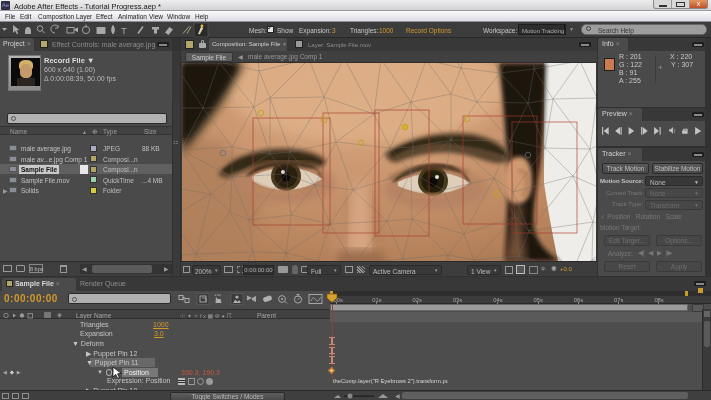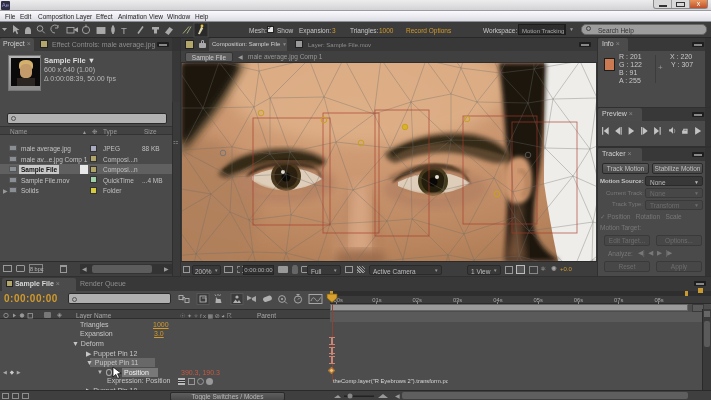--- a/index.html
+++ b/index.html
@@ -15,20 +15,21 @@
 .drop{background:#383838;border:1px solid #2a2a2a;border-radius:2px;font-size:6.5px;color:#bbb;}
 .itab{color:#8e8e8e;font-size:7px;}
 .panel{background:#4a4a4a;}
 div{white-space:nowrap;}
 </style>
 
 </head><body>
 
 <div class="abs" style="left:0;top:0;width:711px;height:11px;background:linear-gradient(#ededee,#d3d3d6);border-bottom:1px solid #9a9aa0;">
  <div class="abs" style="left:1px;top:1px;width:9px;height:9px;background:#2e2e44;border-radius:1px;color:#9b9bd6;font-size:6px;text-align:center;line-height:9px;">Ae</div>
+ <div class="abs" style="left:14px;top:1.5px;font-size:7.5px;color:#1a1a1a;">Adobe After Effects - Tutorial Progress.aep *</div>
  <div class="abs" style="left:653px;top:0;width:55px;height:9px;background:#d8d8d8;border:1px solid #888;border-top:none;border-radius:0 0 3px 3px;display:flex;">
   <div style="width:18px;border-right:1px solid #999;position:relative;">
         <div class="abs" style="left:5px;top:5px;width:8px;height:2px;background:#333;"></div>
       </div>
   <div style="width:18px;border-right:1px solid #999;position:relative;">
         <div class="abs" style="left:4px;top:2px;width:9px;height:5px;border:1px solid #333;"></div>
       </div>
   <div style="width:17px;background:linear-gradient(#e8955c,#c0502a);position:relative;color:#fff;font-size:7px;text-align:center;line-height:8px;">x</div>
  </div>
 </div>
@@ -92,21 +93,21 @@
  <div class="pm" style="left:157px;top:4px;"></div>
  <div class="abs" style="left:172px;top:0px;width:8px;height:13px;background:#333;"></div>
  <div class="abs panel" style="left:0;top:13px;width:172px;height:225px;">
    <div class="abs" style="left:8px;top:4px;width:33px;height:36px;background:linear-gradient(#b5b5b5,#8a8a8a);border:1px solid #777;">
      <div class="abs" style="left:2px;top:2px;width:29px;height:28px;background:#0a0a0a;">
        <div class="abs" style="left:8px;top:2px;width:14px;height:10px;background:#d3b06c;border-radius:45% 45% 30% 30%;"></div>
        <div class="abs" style="left:9px;top:6px;width:12px;height:14px;background:#c39a6a;border-radius:40% 40% 35% 35%;"></div>
        <div class="abs" style="left:6px;top:20px;width:18px;height:8px;background:#2a2520;"></div>
      </div>
    </div>
-   <div class="abs" style="left:44px;top:5px;font-size:7.5px;font-weight:bold;color:#dcdcdc;">Sample File ▼</div>
+   <div class="abs" style="left:44px;top:5px;font-size:7.5px;font-weight:bold;color:#dcdcdc;">Record File ▼</div>
    <div class="abs" style="left:44px;top:15px;font-size:7px;color:#b8b8b8;">600 x 640 (1.00)</div>
    <div class="abs" style="left:44px;top:24px;font-size:7px;color:#b8b8b8;">Δ 0:00:08:39, 50.00 fps</div>
    <div class="abs" style="left:7px;top:62px;width:160px;height:11px;background:#b2b2b2;border:1px solid #2a2a2a;border-radius:2px;">
      <div class="abs" style="left:3px;top:2px;width:5px;height:5px;border:1px solid #555;border-radius:50%;"></div>
    </div>
    <div class="abs" style="left:0;top:75px;width:172px;height:9px;background:#424242;border-top:1px solid #333;border-bottom:1px solid #333;">
      <span class="abs" style="left:10px;top:1px;font-size:6.5px;color:#9a9a9a;">Name</span>
      <span class="abs" style="left:82px;top:2px;font-size:5px;color:#999;">▲</span>
      <span class="abs" style="left:92px;top:1px;font-size:6.5px;color:#9a9a9a;">❉</span>
      <span class="abs" style="left:103px;top:1px;font-size:6.5px;color:#9a9a9a;">Type</span>

